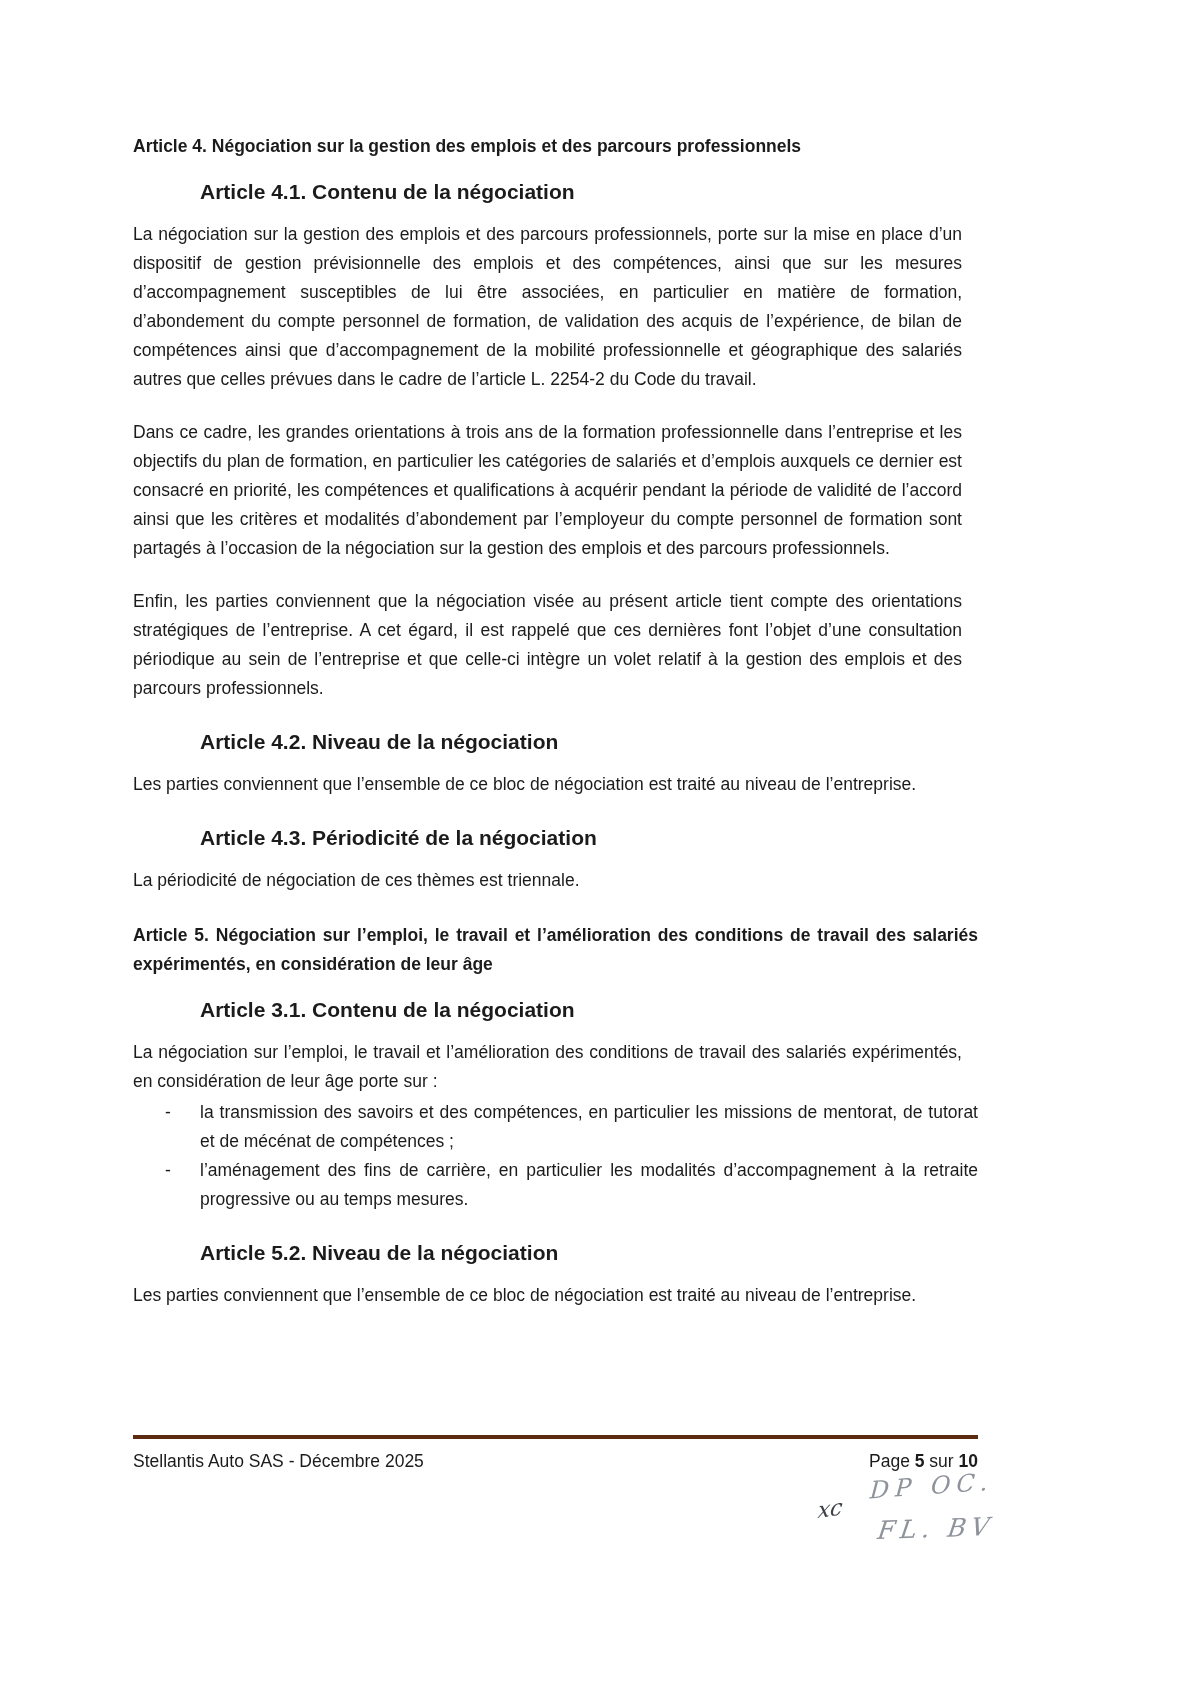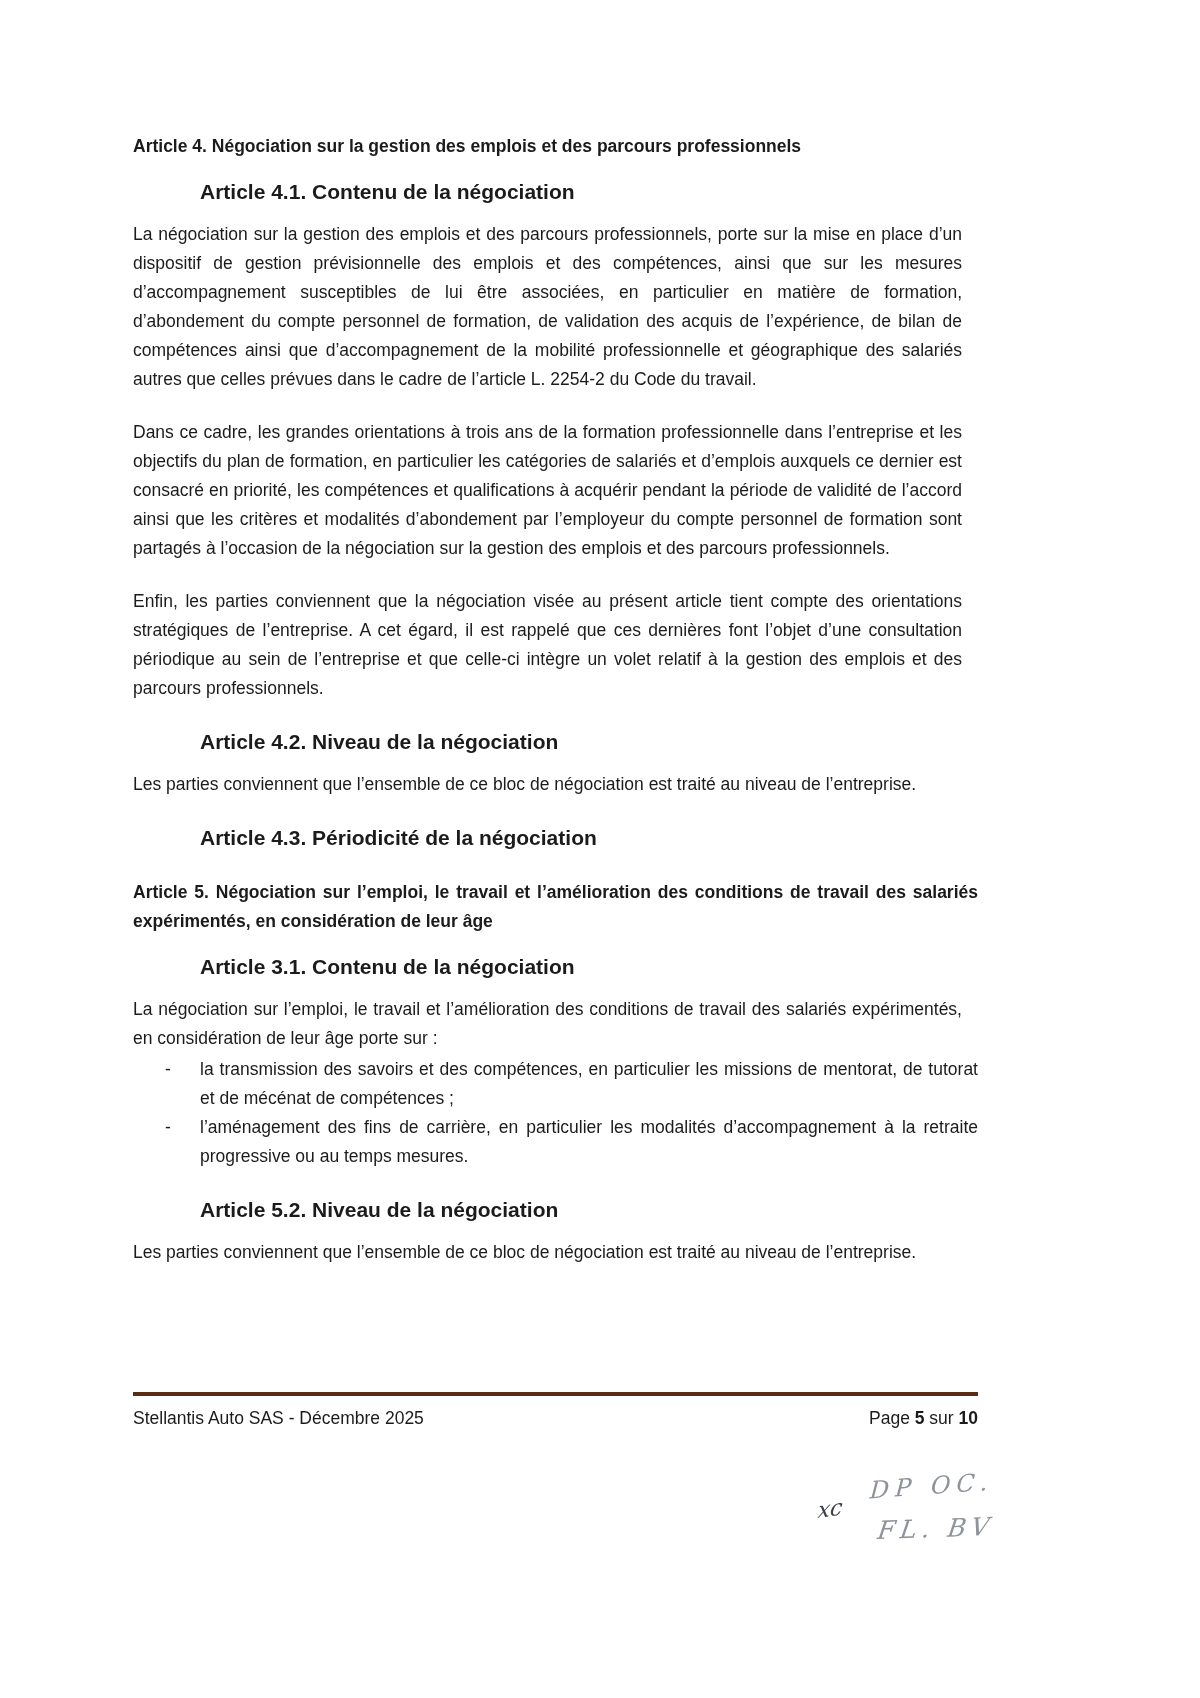--- a/index.html
+++ b/index.html
@@ -58,21 +58,21 @@
     flex: 0 0 35px;
   }
   .dash-list .item-text {
     flex: 1 1 auto;
     text-align: justify;
   }
   .footer {
     position: absolute;
     left: 133px;
     width: 845px;
-    top: 1392px;
+    top: 1435px;
   }
   .footer-rule {
     height: 4px;
     background: #5b2c0f;
     margin-bottom: 9px;
   }
   .footer-row {
     display: flex;
     justify-content: space-between;
     font-size: 17.5px;
@@ -132,20 +132,21 @@
     <p class="para">Dans ce cadre, les grandes orientations à trois ans de la formation professionnelle dans l’entreprise et les objectifs du plan de formation, en particulier les catégories de salariés et d’emplois auxquels ce dernier est consacré en priorité, les compétences et qualifications à acquérir pendant la période de validité de l’accord ainsi que les critères et modalités d’abondement par l’employeur du compte personnel de formation sont partagés à l’occasion de la négociation sur la gestion des emplois et des parcours professionnels.</p>
 
     <p class="para">Enfin, les parties conviennent que la négociation visée au présent article tient compte des orientations stratégiques de l’entreprise. A cet égard, il est rappelé que ces dernières font l’objet d’une consultation périodique au sein de l’entreprise et que celle-ci intègre un volet relatif à la gestion des emplois et des parcours professionnels.</p>
 
     <h2 class="h2">Article 4.2. Niveau de la négociation</h2>
 
     <p class="para">Les parties conviennent que l’ensemble de ce bloc de négociation est traité au niveau de l’entreprise.</p>
 
     <h2 class="h2">Article 4.3. Périodicité de la négociation</h2>
 
+    <p class="para">La périodicité de négociation de ces thèmes est triennale.</p>
 
     <h1 class="h1">Article 5. Négociation sur l’emploi, le travail et l’amélioration des conditions de travail des salariés expérimentés, en considération de leur âge</h1>
 
     <h2 class="h2">Article 3.1. Contenu de la négociation</h2>
 
     <p class="para tight">La négociation sur l’emploi, le travail et l’amélioration des conditions de travail des salariés expérimentés, en considération de leur âge porte sur :</p>
 
     <ul class="dash-list">
       <li>
         <span class="marker">-</span>

